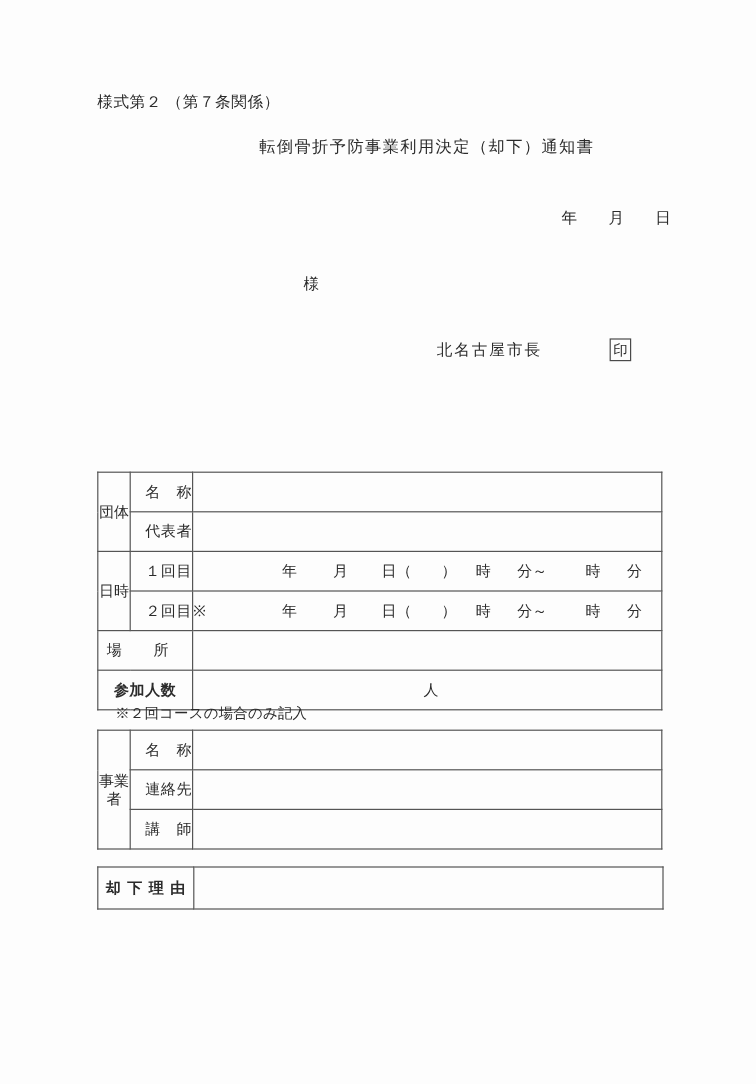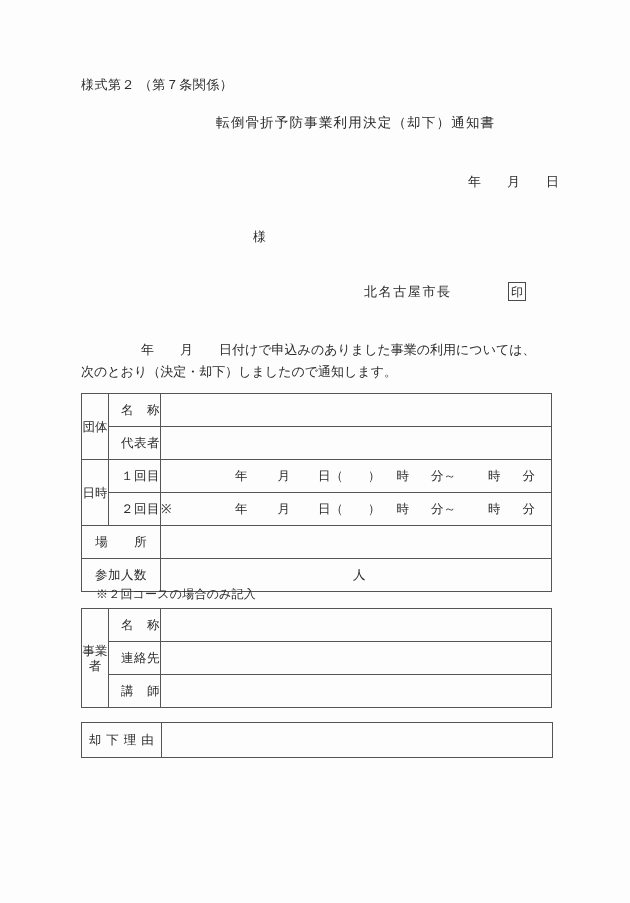--- a/index.html
+++ b/index.html
@@ -116,27 +116,28 @@
   .lbl-vert {
     text-align: center;
     line-height: 15px;
     font-size: 12.5px;
   }
   .lbl-sub {
     text-align: right;
     letter-spacing: 0.5px;
   }
   .lbl-wide {
-    text-align: center;
+    text-align: left;
     letter-spacing: 7px;
     text-indent: 7px;
   }
   .lbl-plain {
     text-align: center;
     letter-spacing: 0.5px;
+    font-weight: bold;
   }
   .cell-blank { }
 
   .datetime-cell {
     padding-left: 4px;
     white-space: nowrap;
   }
   .datetime-cell .s1 { display: inline-block; width: 52px; }
   .datetime-cell .s2 { display: inline-block; width: 30px; }
   .datetime-cell .s3 { display: inline-block; width: 28px; }
@@ -183,24 +184,20 @@
 
   <div class="date-line">
     <span>年</span><span class="gap"></span><span>月</span><span class="gap"></span><span>日</span>
   </div>
 
   <div class="addressee">様</div>
 
   <div class="issuer">北名古屋市長</div>
   <div class="seal-box">印</div>
 
-  <div class="body-para">
-    <span class="indent"></span><span>年</span><span class="gap"></span><span>月</span><span class="gap"></span><span>日付けで申込みのありました事業の利用については、</span><br>
-    <span>次のとおり（決定・却下）しましたので通知します。</span>
-  </div>
 
   <table class="tbl" id="table-group">
     <colgroup>
       <col class="col-main">
         <col class="col-sub">
         <col class="col-body">
     </colgroup>
     <tbody>
       <tr>
         <td class="lbl-vert" rowspan="2">団体</td>

